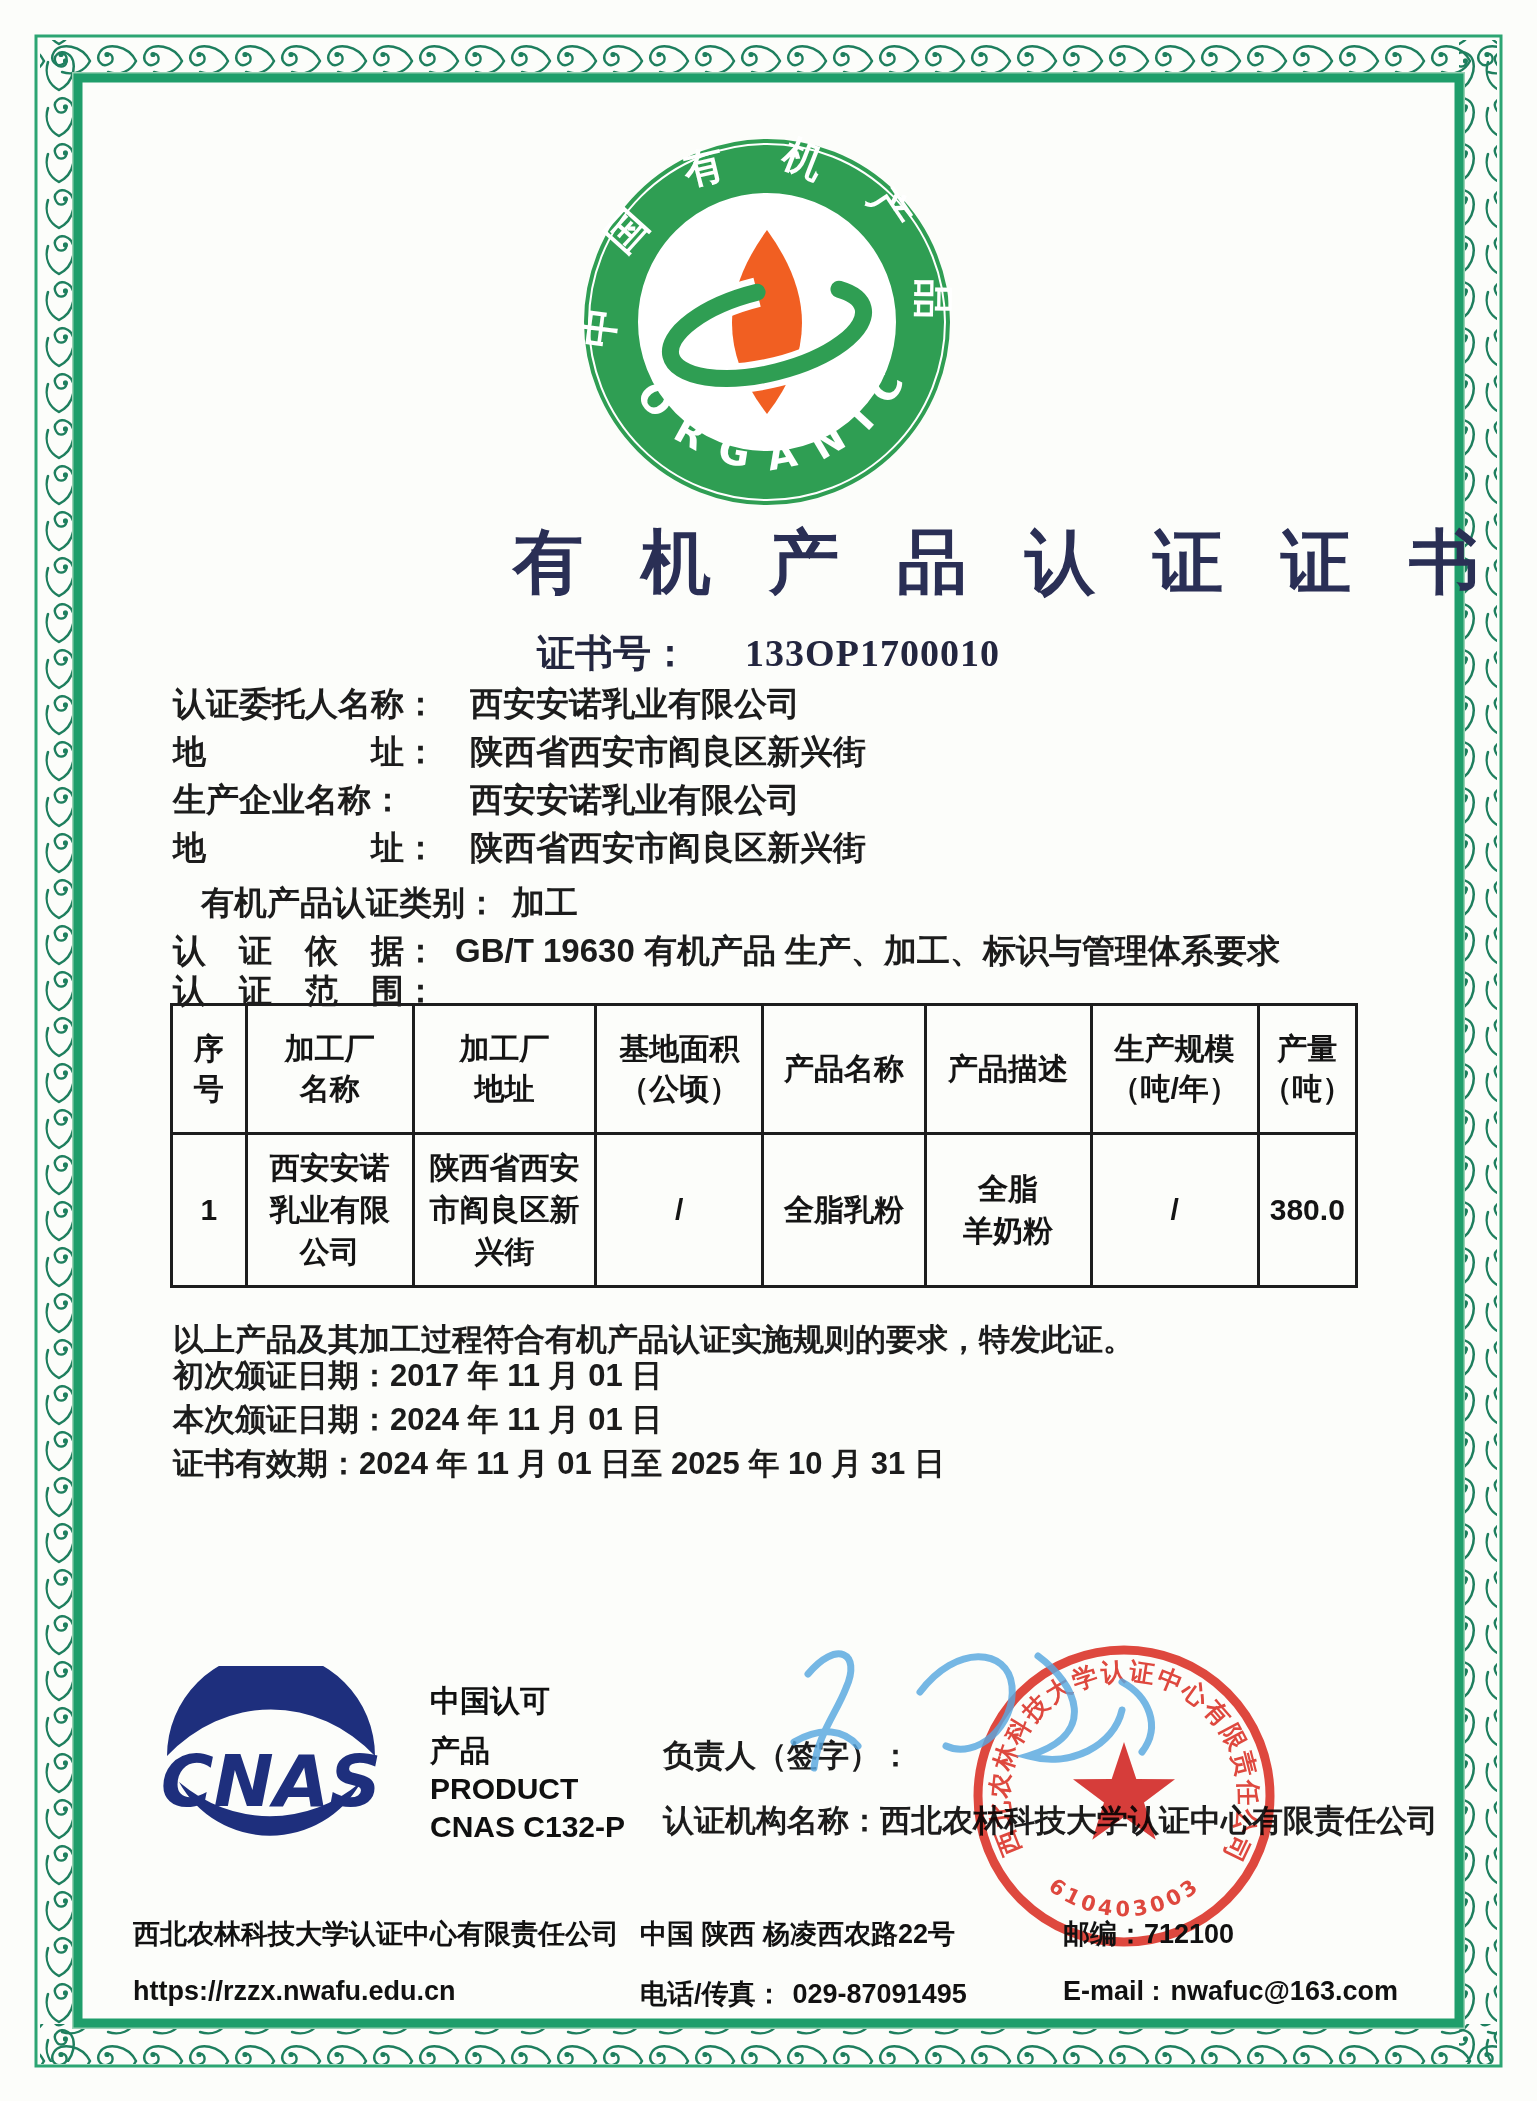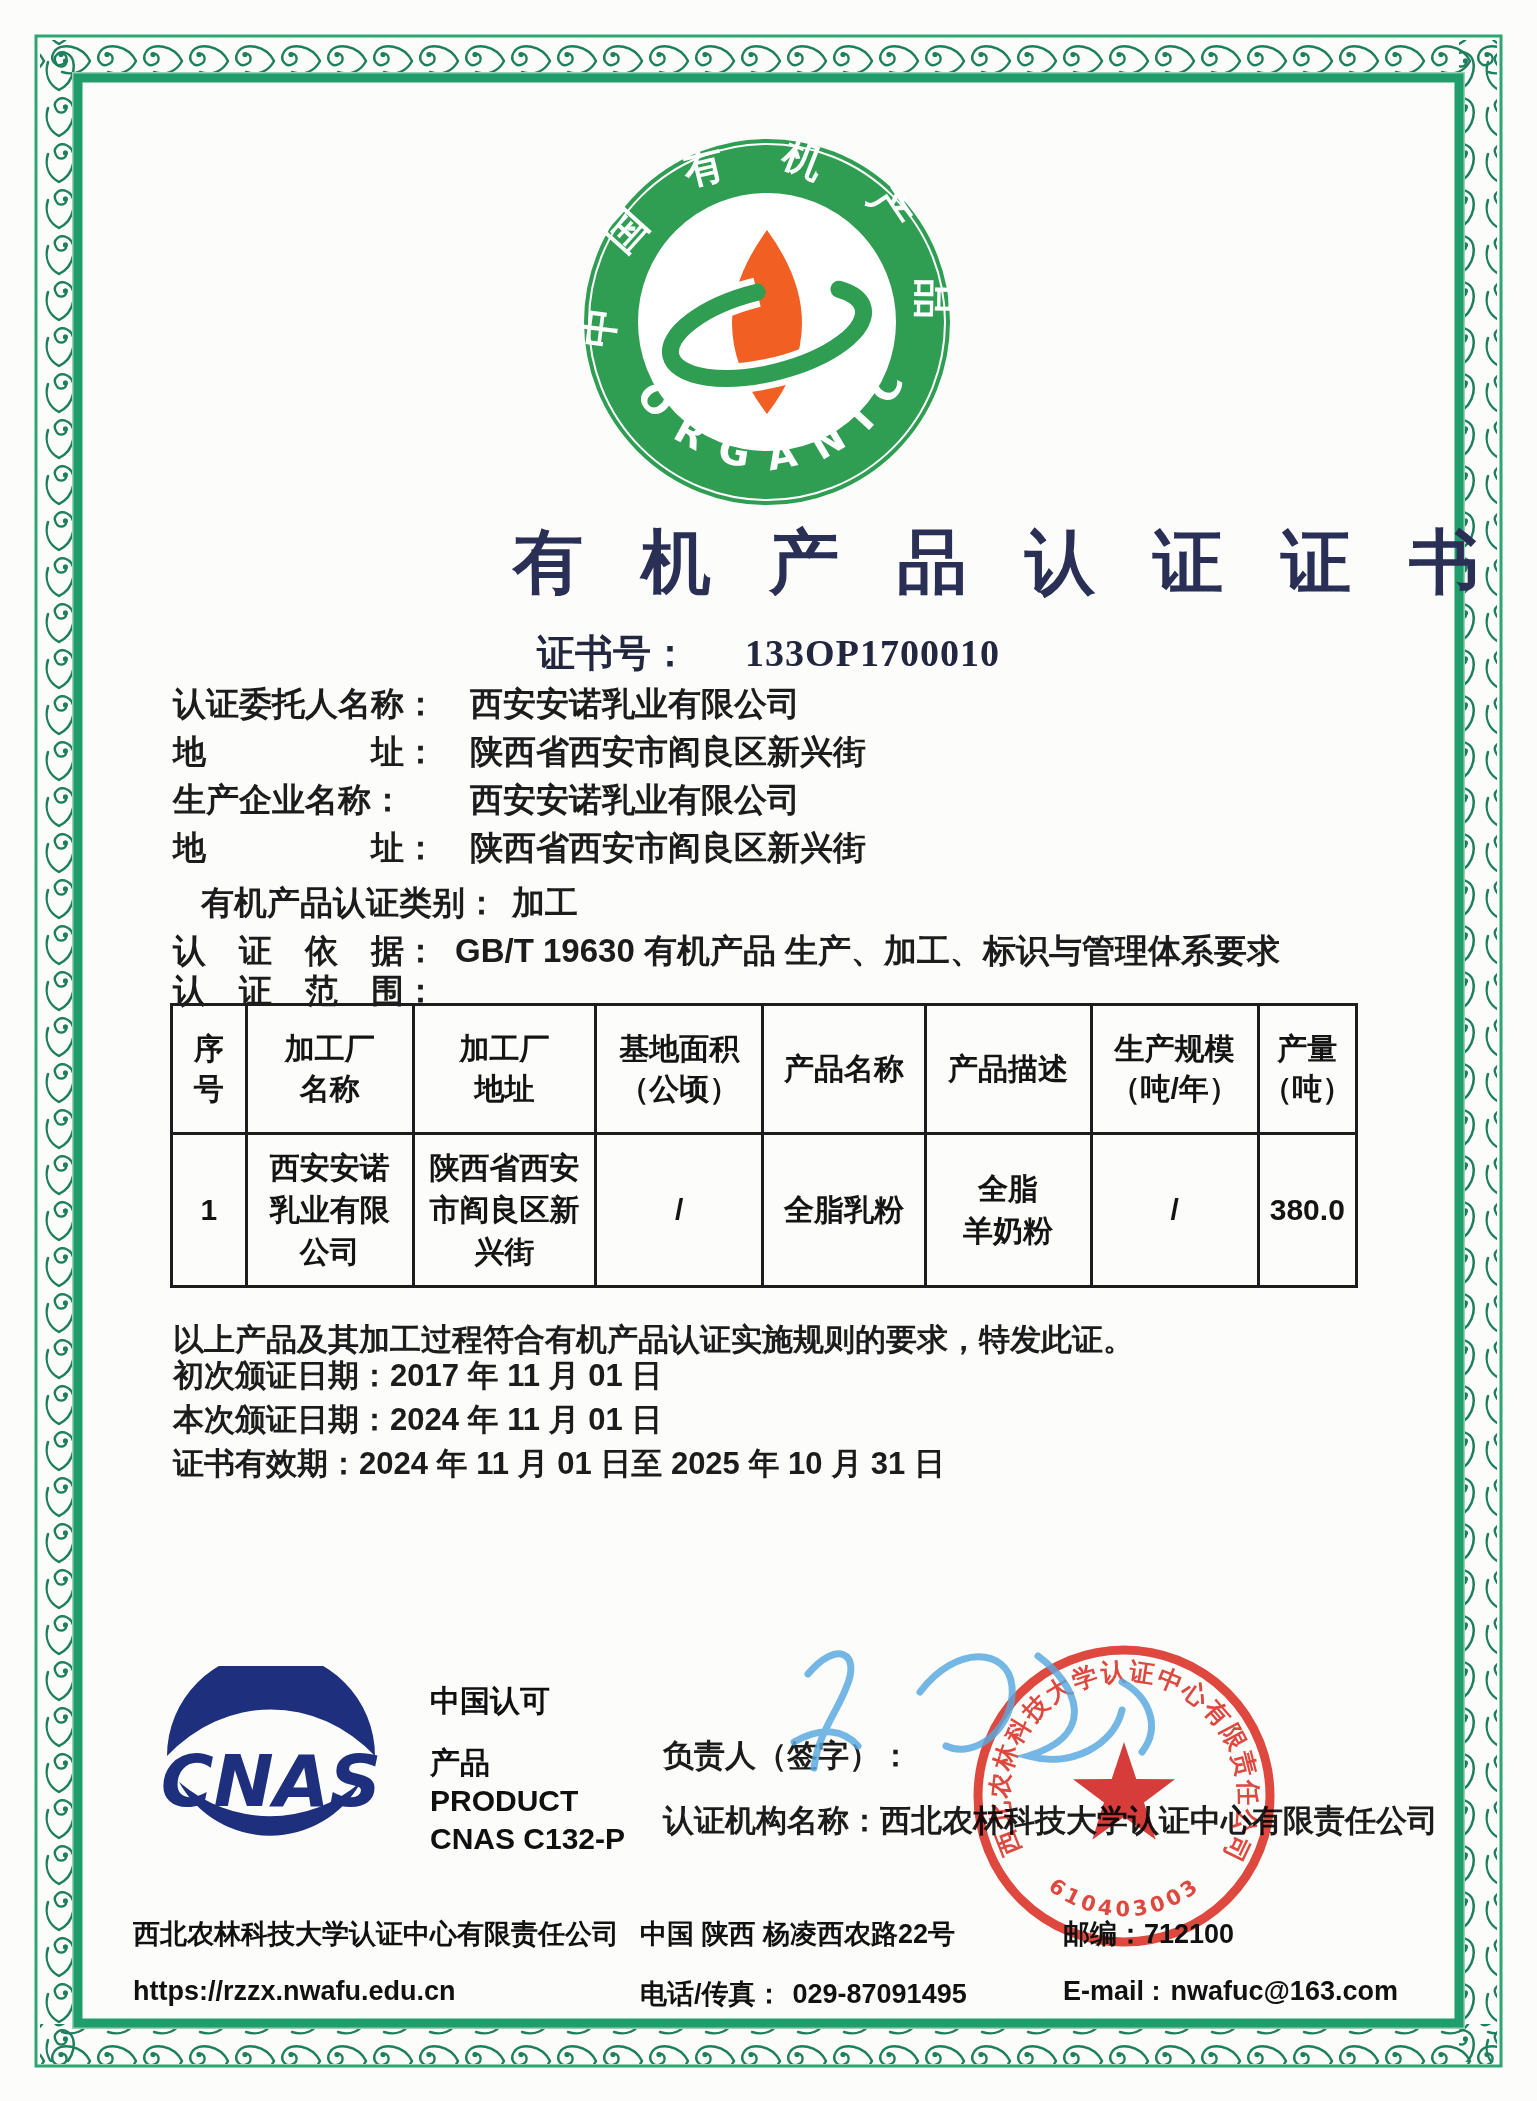--- a/index.html
+++ b/index.html
@@ -36,21 +36,21 @@
   .ctable th,.ctable td{
     border:3px solid #1d1d1d;text-align:center;vertical-align:middle;
     white-space:pre-line;font-weight:bold;color:#141414;padding:2px;
   }
   .ctable th{height:122px;font-size:30px;line-height:40px;}
   .ctable td{height:146px;font-size:30px;line-height:42px;}
 
   .bodyline{left:173px;font-size:31px;font-weight:bold;white-space:nowrap;line-height:36px;}
 
   .cnastext{left:430px;top:1684px;font-size:30px;font-weight:bold;color:#101010;line-height:34px;white-space:nowrap;}
-  .cnastext .l1{margin-bottom:28px;}
+  .cnastext .l1{margin-bottom:16px;}
   .cnastext .l3{margin-top:4px;}
 
   .signline{left:663px;font-size:31px;font-weight:bold;white-space:nowrap;margin-top:25px;}
 
   .footrow{font-size:27px;font-weight:bold;color:#111;white-space:nowrap;}
 
   .stampbox{mix-blend-mode:multiply;opacity:.92;}
 </style>
 </head>
 <body>

